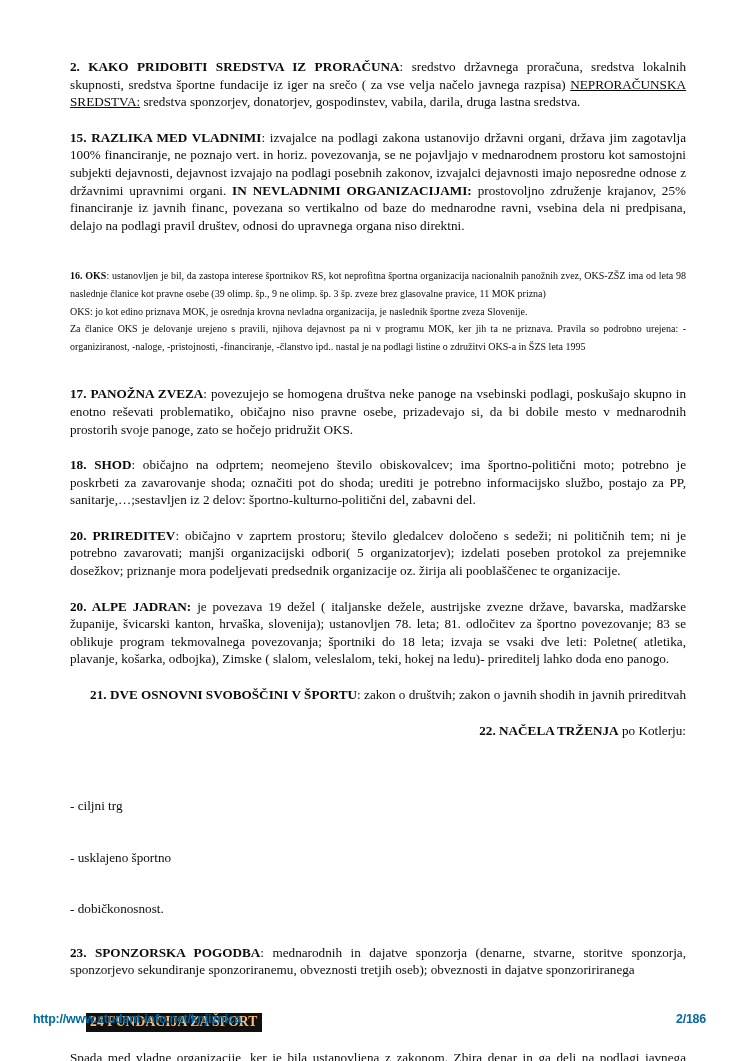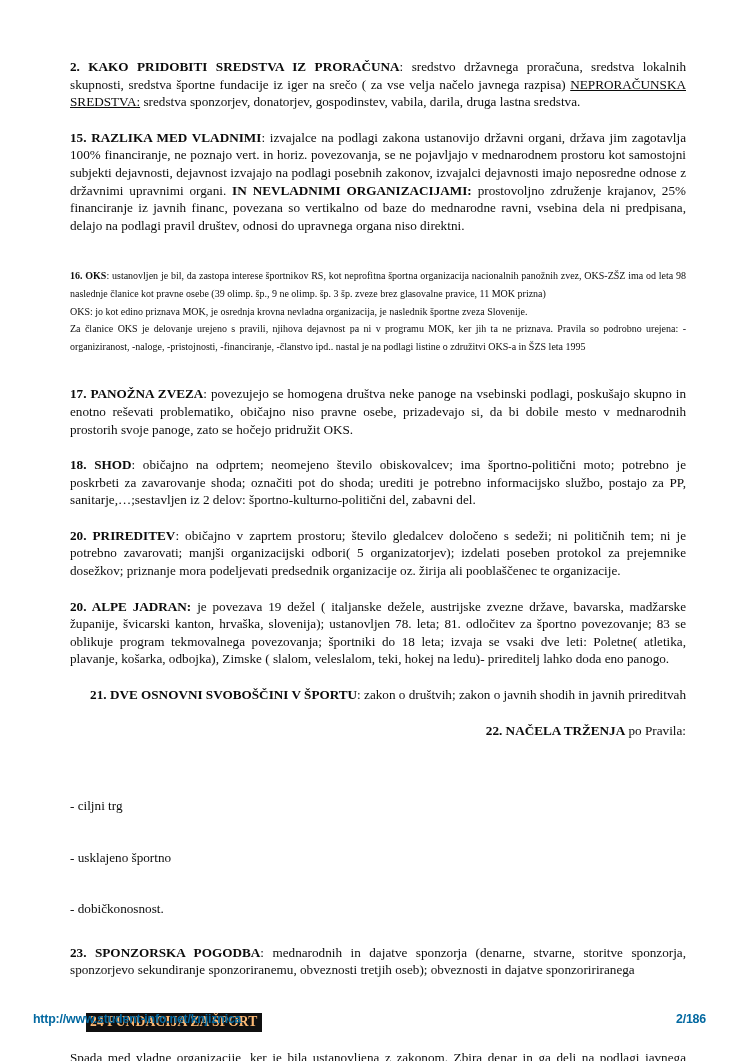--- a/index.html
+++ b/index.html
@@ -126,21 +126,21 @@
     <div class="gap-sm"></div>
 
     <p class="para"><b>20. </b><b>ALPE JADRAN:</b><span> je povezava 19 dežel ( italjanske dežele, austrijske zvezne države, bavarska, madžarske županije, švicarski kanton, hrvaška, slovenija); ustanovljen 78. leta; 81. odločitev za športno povezovanje; 83 se oblikuje program tekmovalnega povezovanja; športniki do 18 leta; izvaja se vsaki dve leti: Poletne( atletika, plavanje, košarka, odbojka), Zimske ( slalom, veleslalom, teki, hokej na ledu)- prireditelj lahko doda eno panogo.</span></p>
 
     <div class="gap-sm"></div>
 
     <p class="para nojust"><b>21. </b><b>DVE OSNOVNI SVOBOŠČINI V ŠPORTU</b><span>: zakon o društvih; zakon o javnih shodih in javnih prireditvah</span></p>
 
     <div class="gap-sm"></div>
 
-    <p class="para nojust"><b>22. </b><b>NAČELA TRŽENJA</b><span> po Pravila:</span></p>
+    <p class="para nojust"><b>22. </b><b>NAČELA TRŽENJA</b><span> po Kotlerju:</span></p>
 
     <div class="gap-md"></div>
 
     <div class="list-block">
       <div>- ciljni trg</div>
       <div>- usklajeno športno</div>
       <div>- dobičkonosnost.</div>
     </div>
 
     <div class="gap-md"></div>

